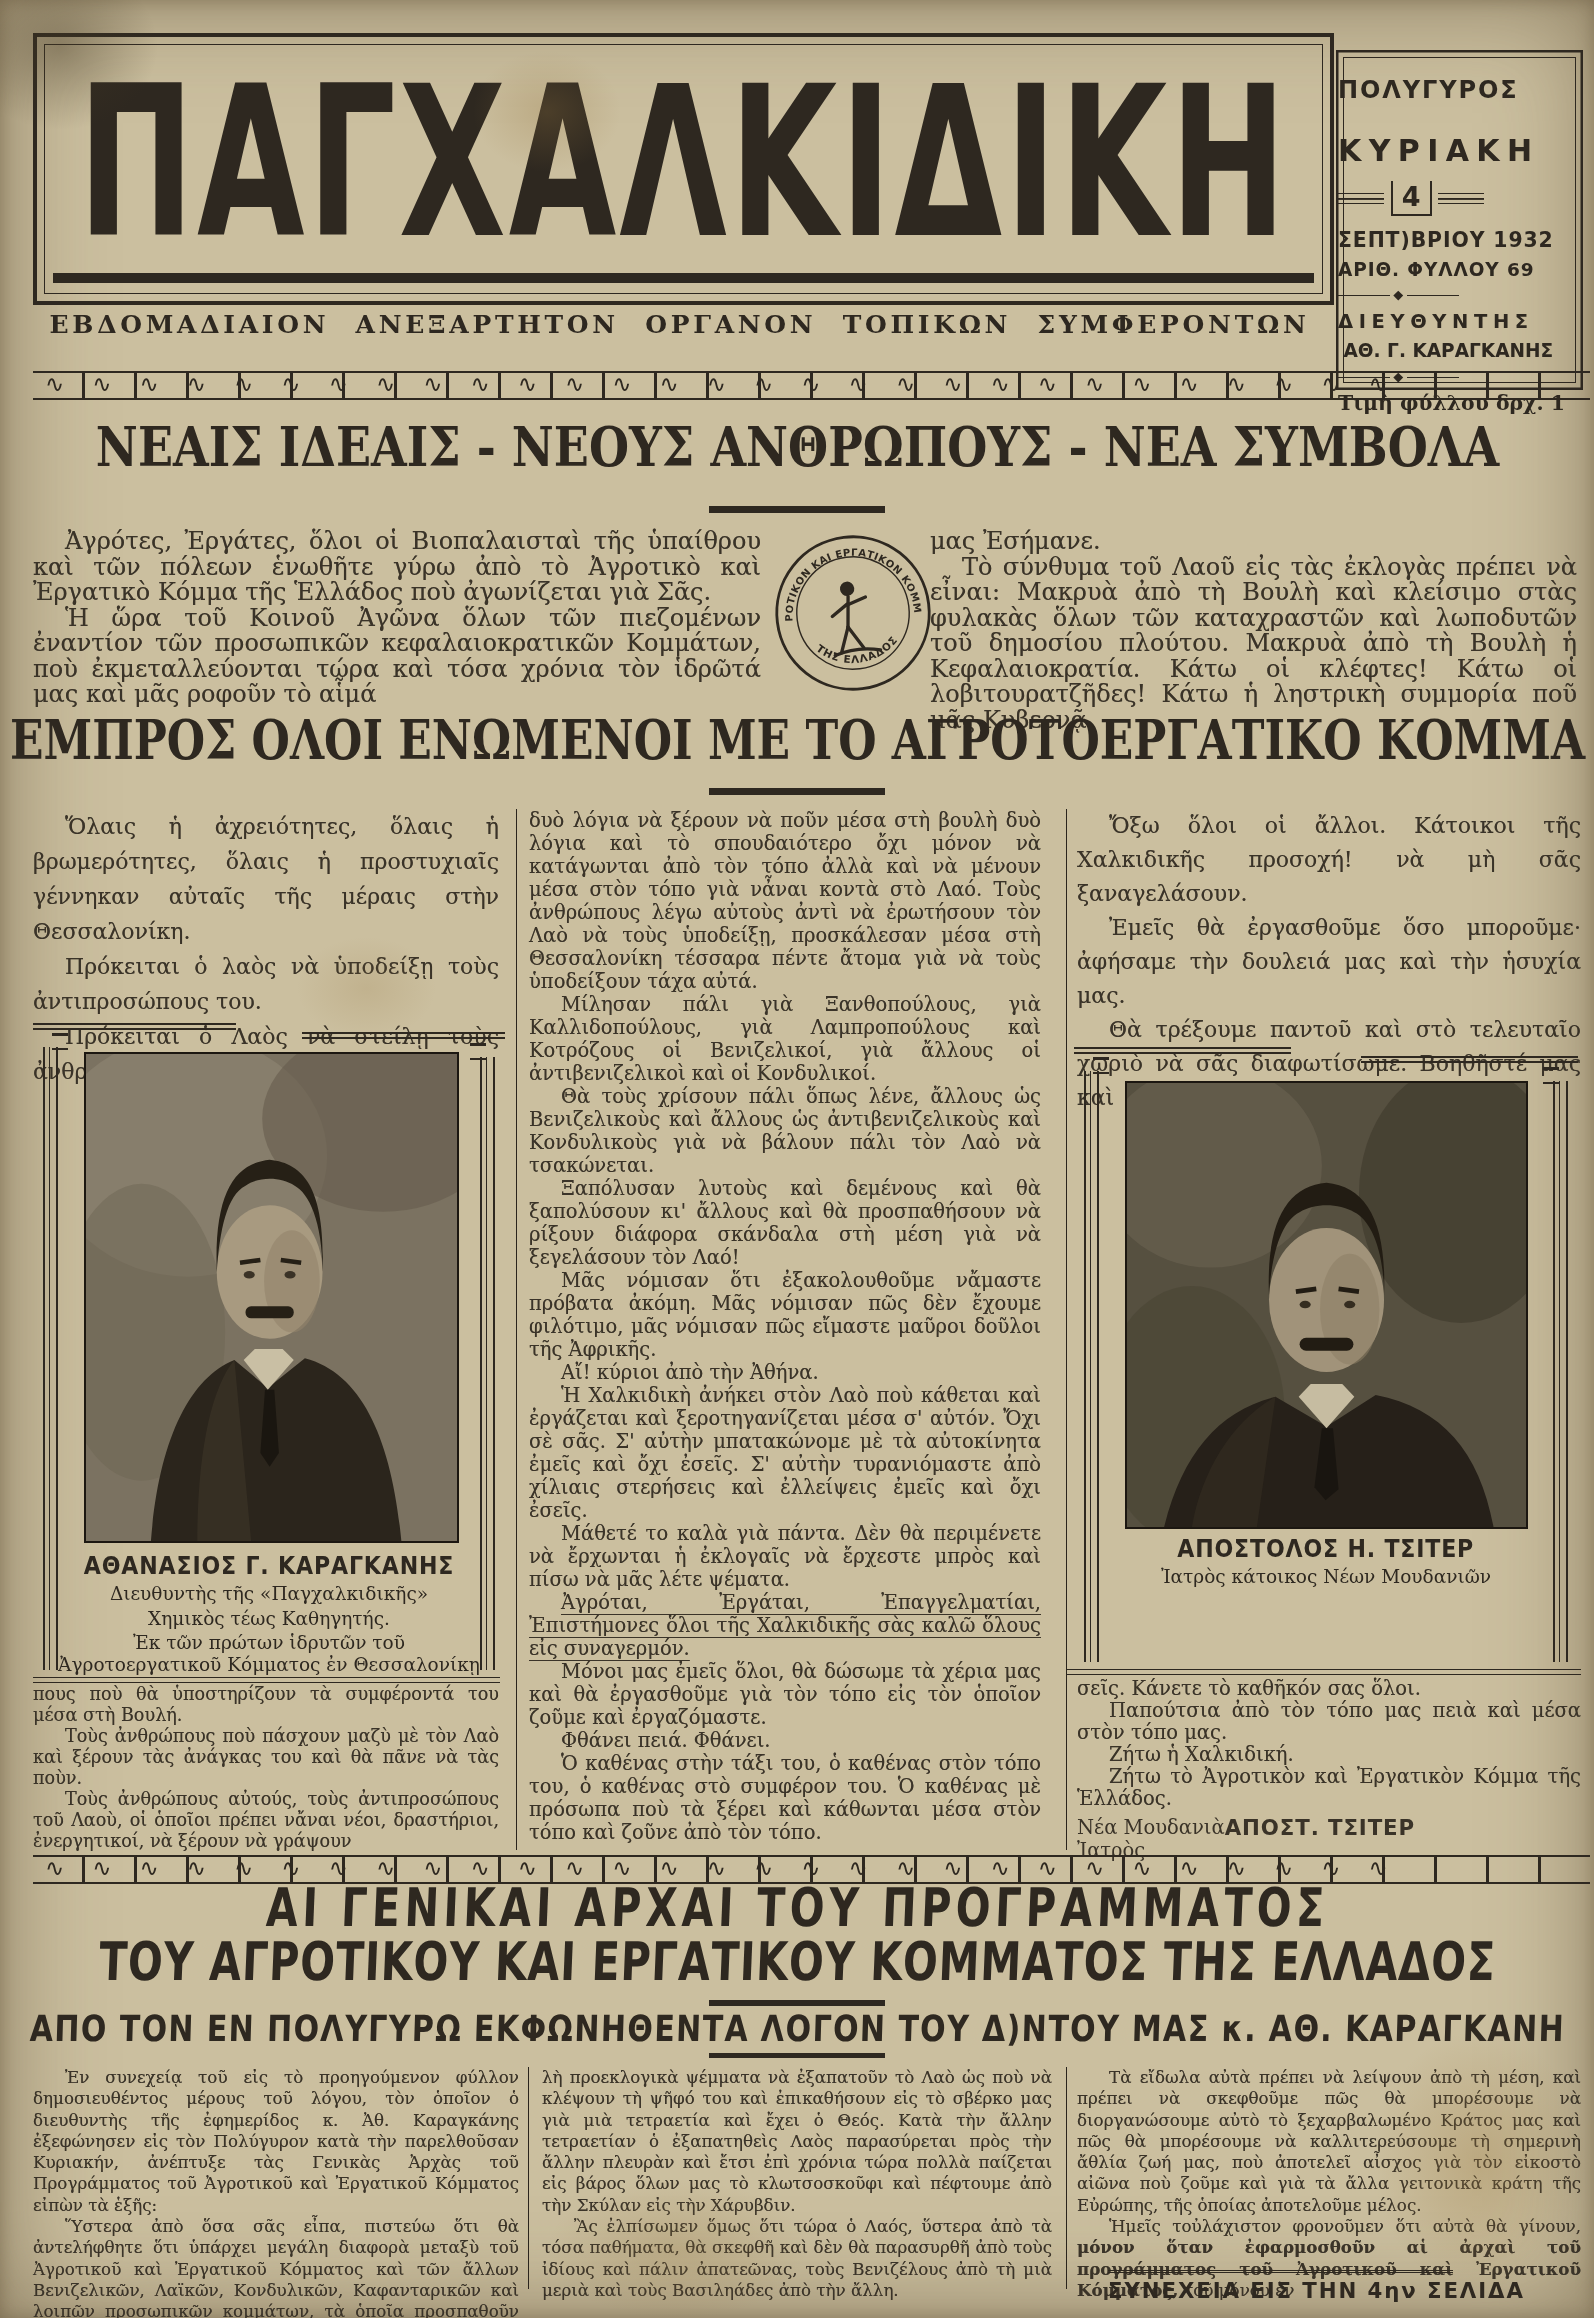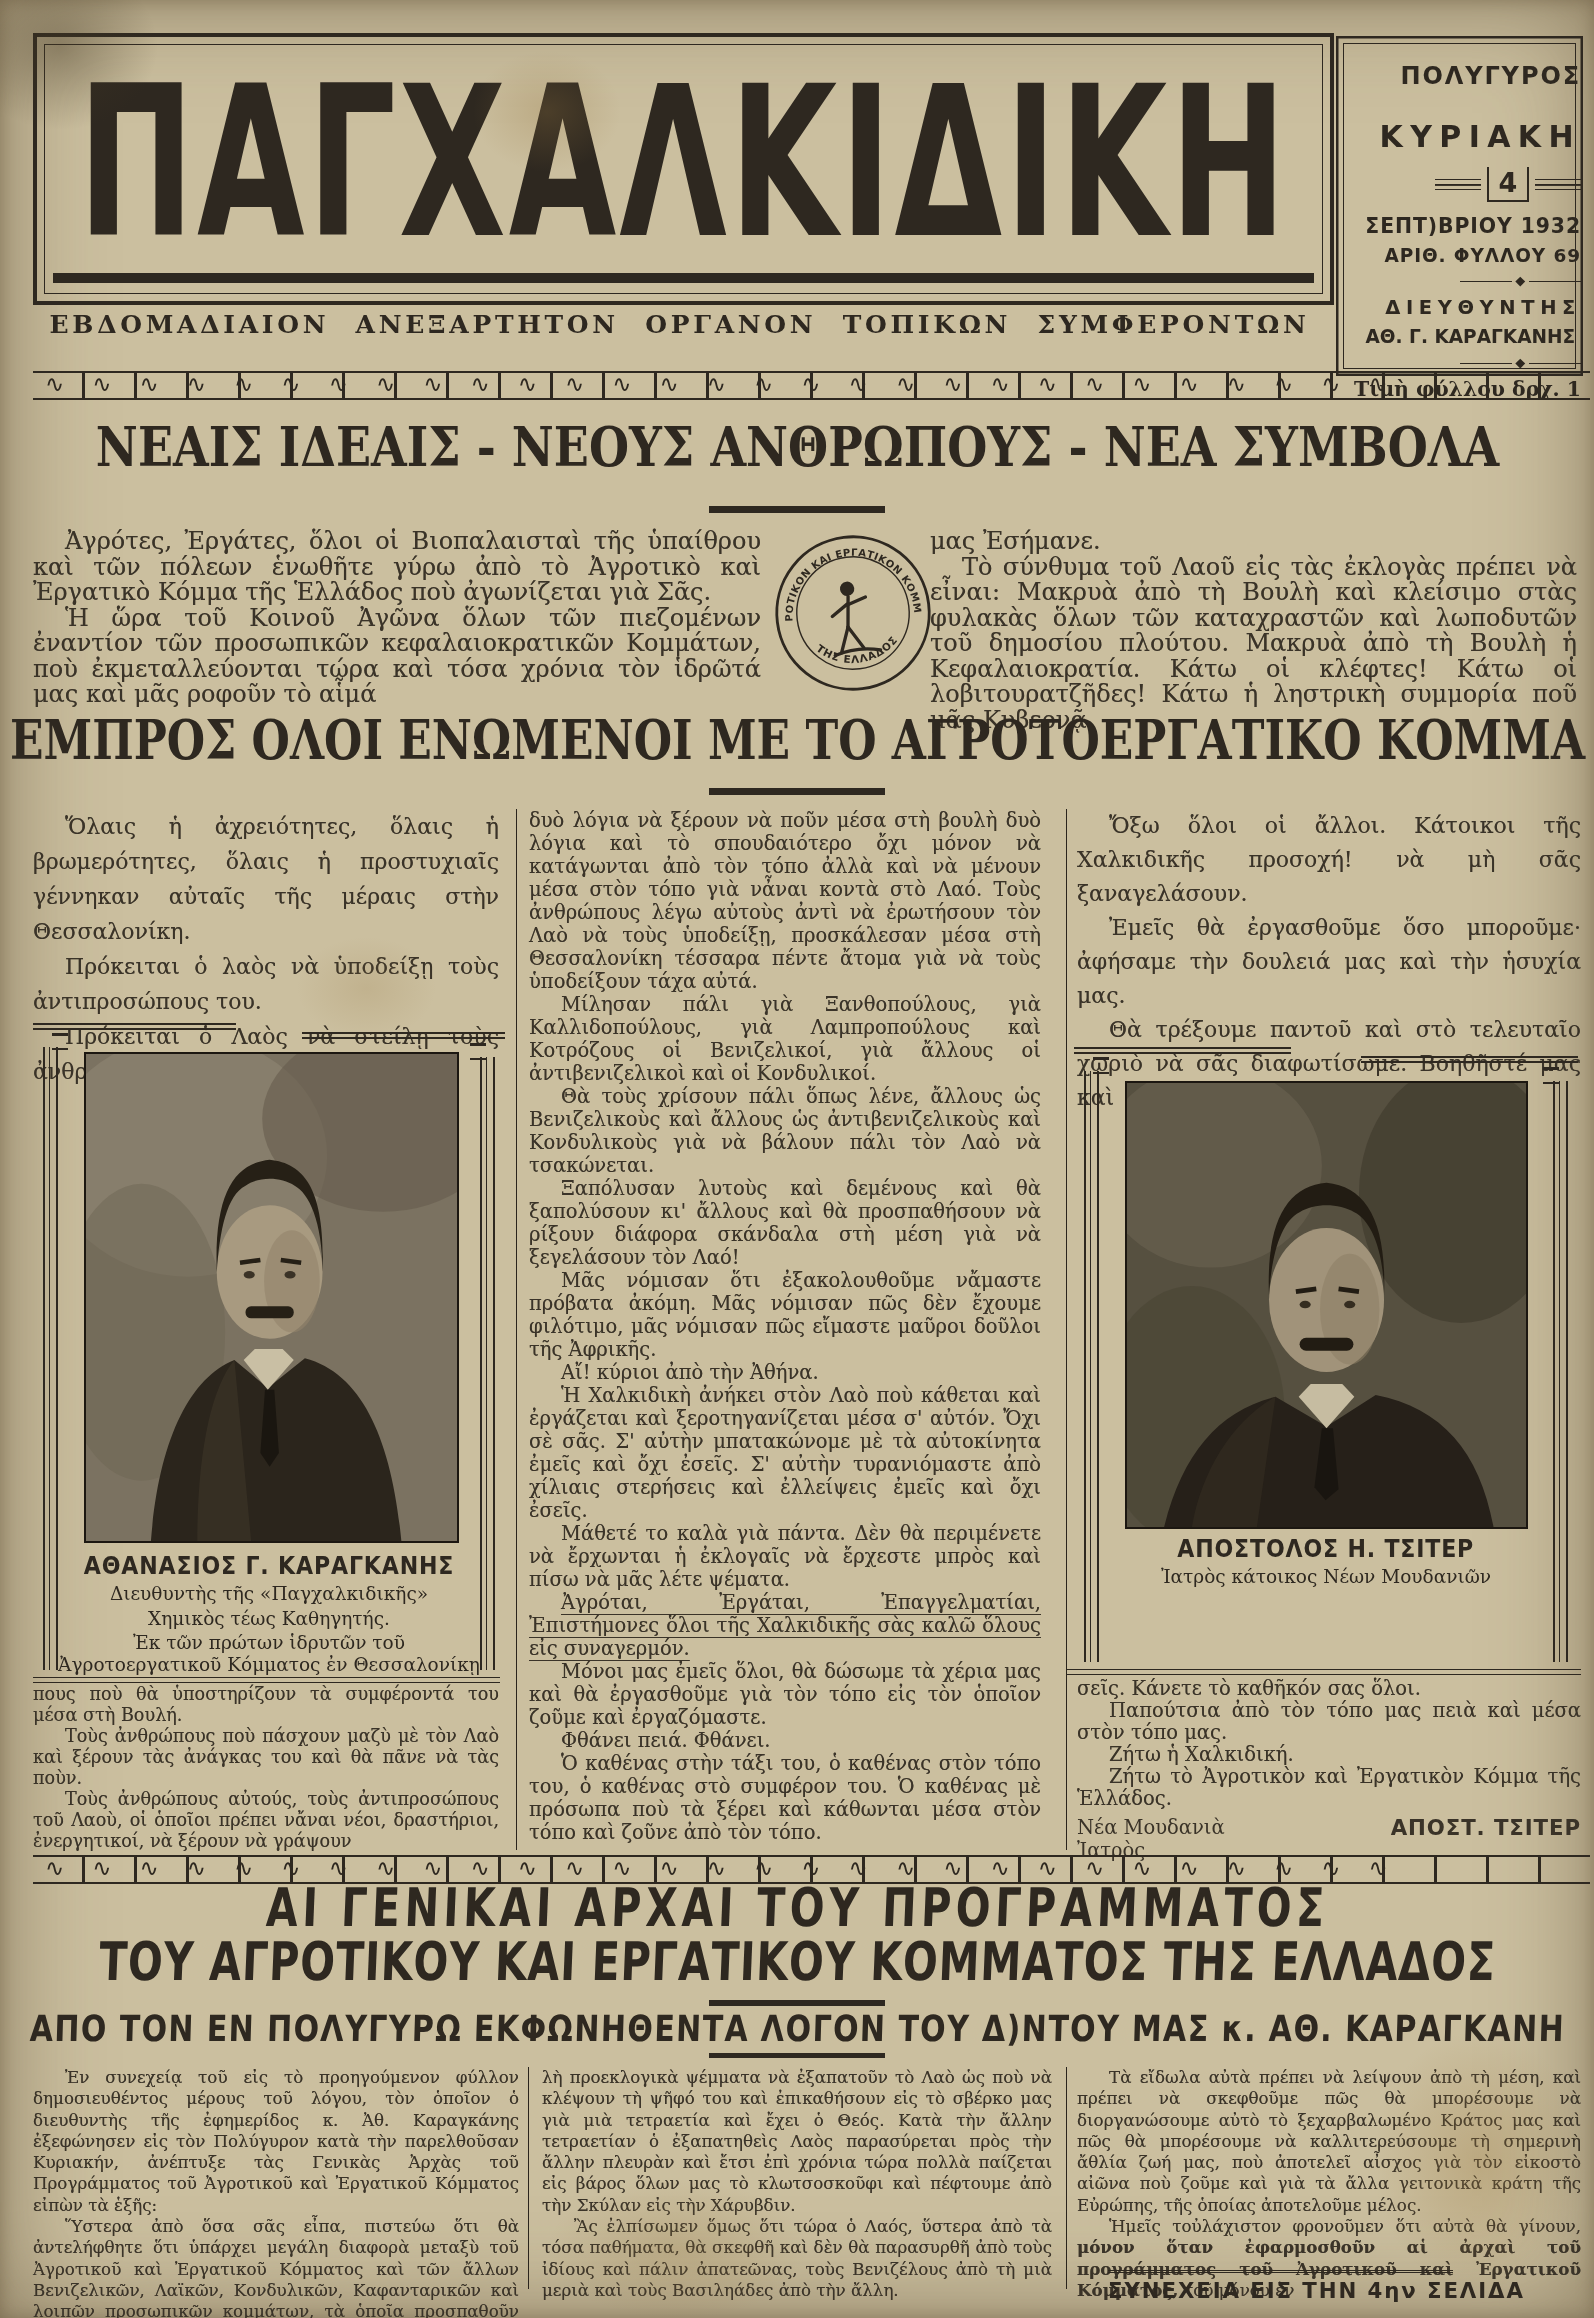--- a/index.html
+++ b/index.html
@@ -19,23 +19,23 @@
 
   
   .title-box{left:33px;top:33px;width:1293px;height:264px;border:4.6px solid var(--ink);
              outline:1.9px solid var(--ink);outline-offset:-12px;display:flex;align-items:center;justify-content:center;}
   .nameplate{font-family:var(--sans);font-weight:bold;font-size:139px;letter-spacing:2.8px;color:var(--ink);
              transform:scaleY(1.5) translateY(-3.7px);white-space:nowrap;}
   .title-band{position:absolute;left:16px;right:16px;bottom:18.5px;height:9.3px;background:var(--ink);}
   .subtitle{left:33px;top:310px;width:1293px;text-align:center;font-family:var(--serif);font-weight:bold;
             font-size:25px;letter-spacing:3.7px;word-spacing:14px;color:var(--ink);}
 
-  .info-box{left:1336px;top:36px;width:243px;height:336px;border:2.8px solid var(--ink);
+  .info-box{left:1336px;top:50px;width:243px;height:336px;border:2.8px solid var(--ink);
             outline:0.9px solid var(--ink);outline-offset:-8.3px;box-shadow:inset 0 0 0 0.5px var(--ink);
-            display:flex;flex-direction:column;align-items:flex-end;color:var(--ink);font-family:var(--sans);}
+            display:flex;flex-direction:column;align-items:flex-start;color:var(--ink);font-family:var(--sans);}
   .info-place{margin-top:24px;font-weight:bold;font-size:24px;letter-spacing:1.9px;}
   .info-day{margin-top:29px;font-weight:bold;font-size:30px;letter-spacing:7.4px;}
   .daynum-row{margin-top:13px;display:flex;align-items:center;gap:6.5px;}
   .dn-line{width:46px;height:9.3px;border-top:1.9px solid var(--ink);border-bottom:1.9px solid var(--ink);
            background:linear-gradient(var(--ink),var(--ink)) center/100% 1.9px no-repeat;}
   .daynum{font-weight:bold;font-size:27px;border-left:2.3px solid var(--ink);border-right:2.3px solid var(--ink);
           border-bottom:2.3px solid var(--ink);padding:0 9.3px 1.9px;}
   .info-month{margin-top:12px;font-weight:bold;font-size:20.4px;letter-spacing:0.9px;}
   .info-issue{margin-top:7.4px;font-weight:bold;font-size:18.5px;letter-spacing:0.9px;}
   .mini-div{width:121px;display:flex;align-items:center;gap:5.6px;margin-top:12px;}
@@ -105,21 +105,21 @@
   .frame1 .photo{left:45px;top:29px;width:371px;height:487px;}
   .frame1 .caption{left:14px;right:14px;top:529px;}
   .frame2{left:1080px;top:1047px;width:492px;height:617px;}
   .frame2 .photo{left:45px;top:34px;width:399px;height:444px;}
   .frame2 .caption{left:9.3px;right:9.3px;top:488px;}
   .cap-rule1{left:33px;top:1677px;width:467px;height:3.7px;border-top:1.9px solid var(--ink);border-bottom:1.4px solid var(--ink);}
   .cap-rule2{left:1067px;top:1669px;width:514px;height:3.7px;border-top:1.9px solid var(--ink);border-bottom:1.4px solid var(--ink);}
 
   .c1bottom{left:33px;top:1684px;width:466px;}
   .c3bottom{left:1077px;top:1678px;width:504px;}
-  .sig-row{display:flex;justify-content:space-between;margin-top:6.5px;font-family:var(--serif);}
+  .sig-row{display:flex;margin-top:6.5px;font-family:var(--serif);}
   .sig-place{font-size:19.5px;}
   .sig-name{font-family:var(--sans);font-weight:bold;font-size:21.3px;letter-spacing:0.9px;}
   .sig-title{text-align:left;padding-right:70px;font-size:19.5px;margin-top:1.9px;}
 
   
   .bh{font-family:var(--sans);font-weight:bold;color:var(--ink);text-align:center;left:0;width:1595px;white-space:nowrap;}
   .bh1{top:1884px;font-size:41px;transform:scaleY(1.3) skewX(-3deg);letter-spacing:4.6px;}
   .bh2{top:1938px;font-size:41px;transform:scaleY(1.3) skewX(-3deg);letter-spacing:0.9px;}
   .bh-rule1{top:2000px;left:709px;width:176px;height:5.6px;background:var(--ink);}
   .subhead{top:2011px;font-size:30px;transform:scaleY(1.2) skewX(-2deg);letter-spacing:1.4px;}

